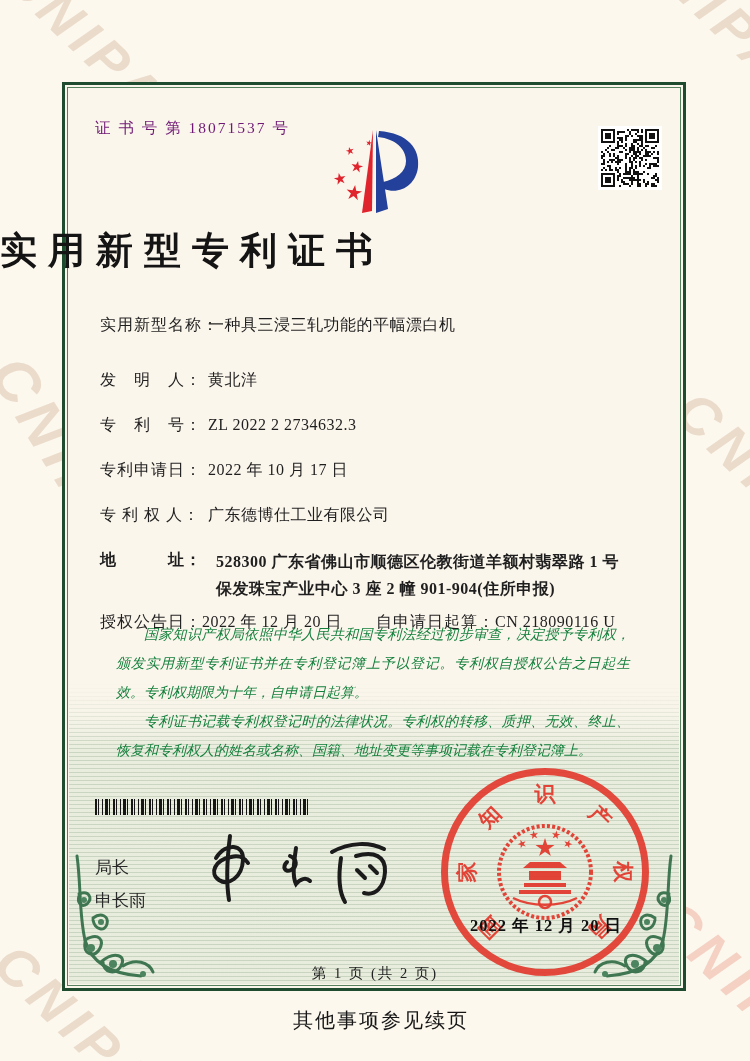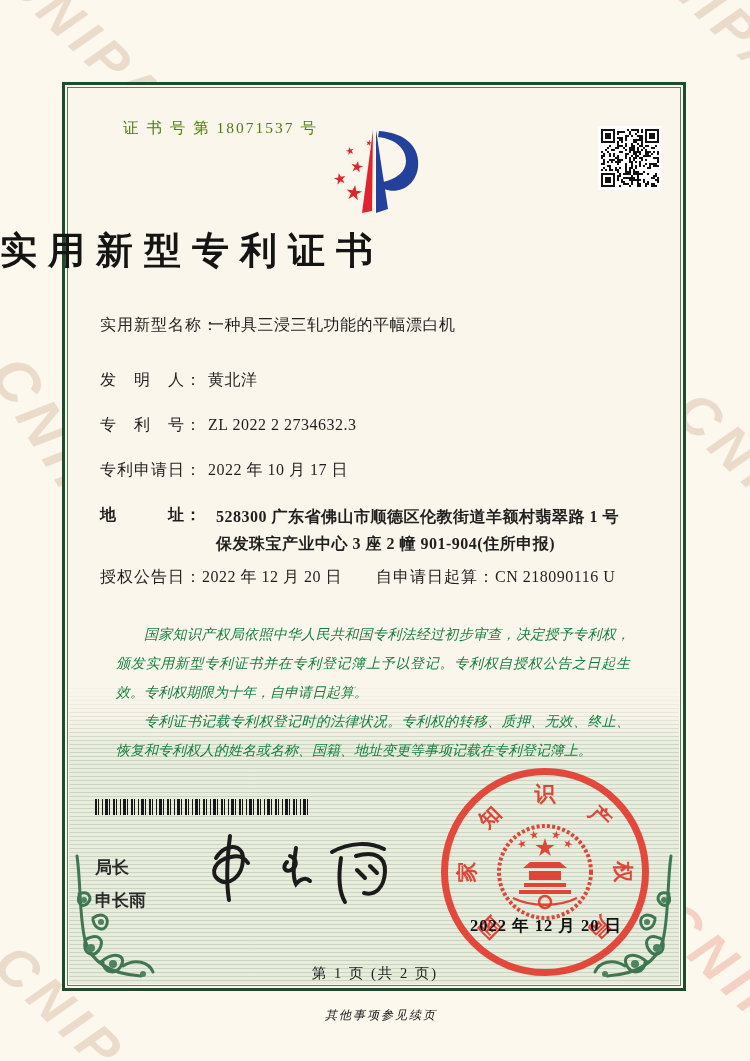--- a/index.html
+++ b/index.html
@@ -46,21 +46,21 @@
     -webkit-mask-image:linear-gradient(180deg, transparent 0, #000 60px);
     mask-image:linear-gradient(180deg, transparent 0, #000 60px);
   }
   .corner-ornament { position:absolute; bottom:6px; width:112px; height:128px; opacity:0.9; }
   .corner-ornament.left { left:6px; }
   .corner-ornament.right { right:6px; transform:scaleX(-1); }
 
   
   .cert-no {
     position:absolute; left:95px; top:118px;
-    font-size:15.5px; letter-spacing:2px; color:#4d7c0f;margin-left:28px;
+    font-size:15.5px; letter-spacing:2px; color:#701a75;
   }
   .qr { position:absolute; left:598px; top:126px; width:64px; height:64px; background:#fff; padding:3px; }
   .qr svg { width:100%; height:100%; display:block; }
   .logo { position:absolute; left:316px; top:127px; width:120px; height:92px; }
   .title {
     position:absolute; left:0; right:0; top:226px;
     text-align:left; font-size:37px; font-weight:700;
     letter-spacing:11px; color:#141414;
   }
 
@@ -91,21 +91,21 @@
     background:repeating-linear-gradient(90deg,
       #161616 0 2px, transparent 2px 3px,
       #161616 3px 4px, transparent 4px 7px,
       #161616 7px 8px, transparent 8px 10px,
       #161616 10px 13px, transparent 13px 14px,
       #161616 14px 15px, transparent 15px 18px);
   }
   .signer {
     position:absolute; left:95px; top:851px;
     font-family:"Liberation Sans","DejaVu Sans",sans-serif;
-    font-size:17px; font-weight:700; color:#2a2a2a; line-height:33px;
+    font-size:17px; font-weight:400; color:#2a2a2a; line-height:33px;
   }
   .signature-svg { position:absolute; left:198px; top:822px; width:205px; height:100px; }
 
   
   .seal { position:absolute; left:441px; top:768px; width:208px; height:208px; }
   .seal-ring {
     position:absolute; inset:0; border-radius:50%;
     border:7px solid rgba(226,59,46,0.92);
   }
   .seal-chars { position:absolute; left:50%; top:50%; width:0; height:0; }
@@ -128,21 +128,21 @@
     letter-spacing:1px; color:#101010;
   }
 
   
   .page-info {
     position:absolute; left:0; right:0; top:964px;
     text-align:center; font-size:14.5px; letter-spacing:2px; color:#222;
   }
   .continuation {
     position:absolute; left:0; right:0; top:1007px;
-    text-align:center; font-size:12px; font-style:italic; letter-spacing:2px; color:#161616;padding-left:12px;
+    text-align:center; font-size:20px; letter-spacing:2px; color:#161616;padding-left:12px;
   }
 </style>
 </head>
 <body>
 
 <div class="page">
 
   <span class="wm strong" style="left:-14px;top:6px;font-size:54px;">CNIPA</span>
   <span class="wm strong" style="left:612px;top:-26px;font-size:54px;">CNIPA</span>
   <span class="wm" style="left:178px;top:128px;font-size:50px;">CNIPA</span>
@@ -509,20 +509,24 @@
       <span class="val">黄北洋</span>
     </div>
     <div class="row">
       <span class="lbl">专　利　号：</span>
       <span class="val">ZL 2022 2 2734632.3</span>
     </div>
     <div class="row">
       <span class="lbl">专利申请日：</span>
       <span class="val">2022 年 10 月 17 日</span>
     </div>
+    <div class="row">
+      <span class="lbl">专 利 权 人：</span>
+      <span class="val">广东德博仕工业有限公司</span>
+    </div>
     <div class="row address">
       <span class="lbl">地　　　址：</span>
       <span class="val">528300 广东省佛山市顺德区伦教街道羊额村翡翠路 1 号保发珠宝产业中心 3 座 2 幢 901-904(住所申报)</span>
     </div>
     <div class="grant-row">
       <span class="lbl">授权公告日：</span>
       <span class="val">2022 年 12 月 20 日</span>
       <span class="pair2">
         <span class="lbl">自申请日起算：</span>
         <span class="val">CN 218090116 U</span>

